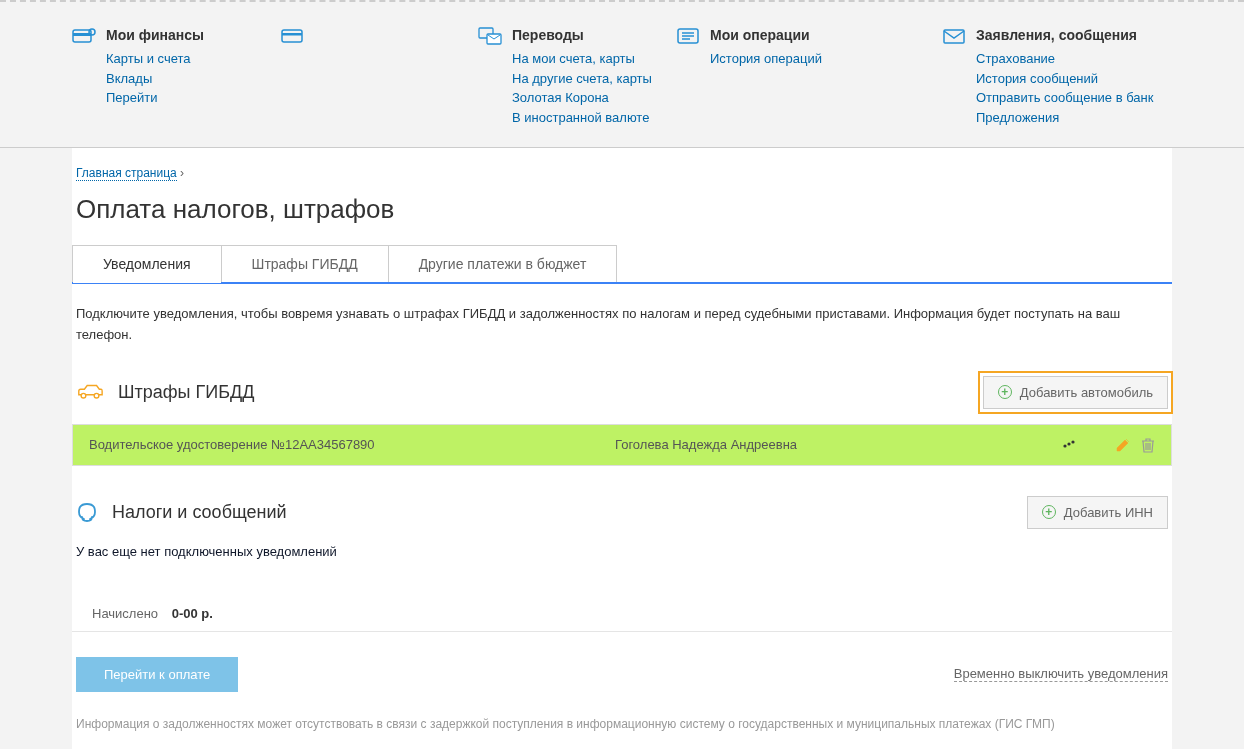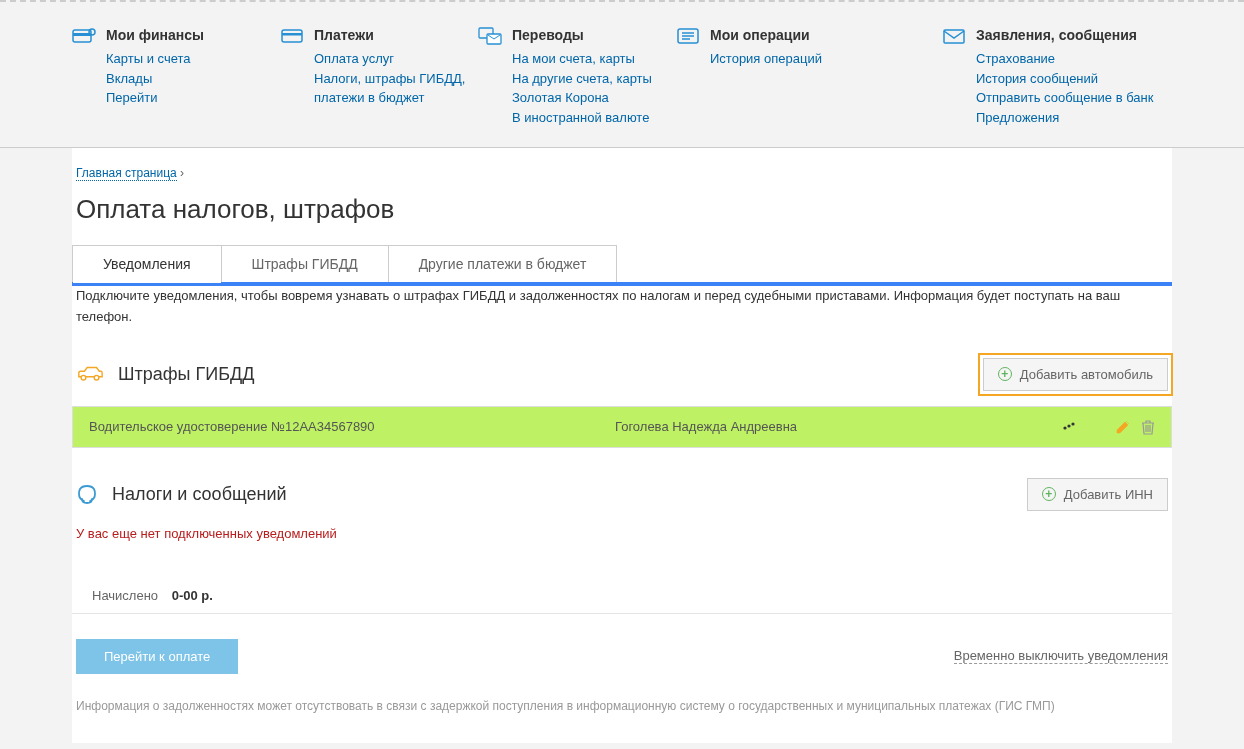--- a/index.html
+++ b/index.html
@@ -9,38 +9,38 @@
 .main-nav{display:flex;padding:25px 0 20px;gap:8px}
 .nav-col{display:flex;align-items:flex-start;gap:10px}
 .nav-icon{width:24px;height:18px;flex-shrink:0}
 .nav-content h4{font-size:14px;font-weight:bold;color:#333;margin-bottom:6px}
 .nav-content a{display:block;color:#0066a8;text-decoration:none;font-size:13px;line-height:1.5}
 .divider{border-bottom:1px solid #ccc;margin-bottom:0}
 .content-wrap{background:#fff;padding:18px 0 30px}
 .breadcrumb{font-size:12px;color:#666;margin-bottom:10px;padding:0 4px}
 .breadcrumb a{color:#0066a8;border-bottom:1px dotted #0066a8;text-decoration:none}
 .page-title{font-size:26px;font-weight:normal;color:#333;margin:14px 0 20px;padding:0 4px}
-.tabs{display:flex;border-bottom:4px solid #3b82f6;}
+.tabs{display:flex;border-bottom:2px solid #3b82f6;margin-bottom:20px}
 .tab{padding:10px 30px;border:1px solid #ccc;border-bottom:none;background:#fff;font-size:14px;color:#666;cursor:pointer;margin-right:-1px;position:relative}
 .tab.active{color:#333;background:#fff;z-index:1}
 .tab.active::after{content:"";position:absolute;bottom:-1px;left:0;right:0;height:1px;background:#fff}
 .info-text{font-size:13px;color:#333;line-height:1.6;margin-bottom:30px;padding:0 4px}
 .section{margin-bottom:30px}
 .section-header{display:flex;align-items:center;justify-content:space-between;margin-bottom:15px;padding:0 4px}
 .section-title-wrap{display:flex;align-items:center;gap:14px}
 .section-title{font-size:18px;font-weight:normal;color:#333}
 .car-icon{width:28px;height:18px}
 .tax-icon{width:22px;height:22px}
 .add-btn{display:flex;align-items:center;gap:8px;padding:8px 14px;background:#f5f5f5;border:1px solid #ccc;font-size:13px;color:#666;cursor:pointer}
 .add-btn.highlight{outline:2px solid #f5a623;outline-offset:3px}
 .plus-circle{width:14px;height:14px;border:1.5px solid #5fb55f;border-radius:50%;display:flex;align-items:center;justify-content:center;color:#5fb55f;font-size:12px;font-weight:bold;line-height:1}
 .record-row{display:grid;grid-template-columns:1fr 340px 120px 80px;align-items:center;padding:12px 16px;border:1px solid #ddd;background:#bef264;font-size:13px;color:#555}
 .record-actions{display:flex;gap:10px;justify-content:flex-end}
 .icon-btn{cursor:pointer;display:inline-flex}
-.no-notif{font-size:13px;color:#b91c1c;margin-bottom:37px;padding:0 4px}
+.no-notif{font-size:13px;color:#0f172a;margin-bottom:37px;padding:0 4px}
 .accrued-row{padding:10px 20px;font-size:13px;color:#666;border-bottom:1px solid #e5e5e5;margin-bottom:25px}
 .accrued-row b{font-weight:bold;color:#333;margin-left:10px}
 .footer-row{display:flex;justify-content:space-between;align-items:center;margin-bottom:25px;padding:0 4px}
 .pay-btn{background:#7ec3e8;color:#fff;border:none;padding:10px 28px;font-size:13px;cursor:pointer}
 .disable-link{color:#666;border-bottom:1px dashed #999;text-decoration:none;font-size:13px;cursor:pointer}
 .disclaimer{font-size:12px;color:#999;padding:0 4px}
 </style>
 </head>
 <body>
 
@@ -60,25 +60,20 @@
         <a href="#">Вклады</a>
         <a href="#">Перейти</a>
       </div>
     </div>
 
     <div class="nav-col" style="flex:0 0 190px">
       <svg class="nav-icon" viewBox="0 0 24 18">
           <rect x="2" y="3" width="20" height="12" rx="2" fill="none" stroke="#2790d4" stroke-width="1.5"></rect>
           <rect x="2" y="6" width="20" height="2.5" fill="#2790d4"></rect>
         </svg>
-      <div class="nav-content">
-        <h4>Платежи</h4>
-        <a href="#">Оплата услуг</a>
-        <a href="#">Налоги, штрафы ГИБДД, платежи в бюджет</a>
-      </div>
     </div>
 
     <div class="nav-col" style="flex:0 0 190px">
       <svg class="nav-icon" viewBox="0 0 24 18">
           <rect x="1" y="1" width="14" height="10" rx="1" fill="none" stroke="#2790d4" stroke-width="1.3"></rect>
           <rect x="9" y="7" width="14" height="10" rx="1" fill="#fff" stroke="#2790d4" stroke-width="1.3"></rect>
           <path d="M10 8 L16 12 L22 8" fill="none" stroke="#2790d4" stroke-width="1"></path>
         </svg>
       <div class="nav-content">
         <h4>Переводы</h4>

